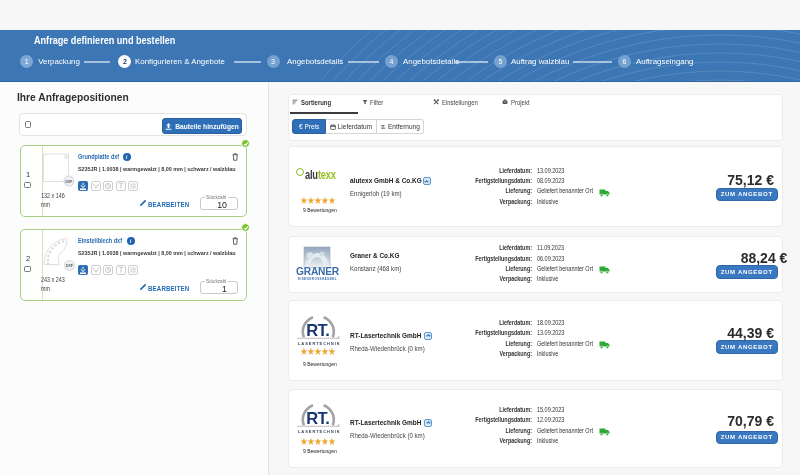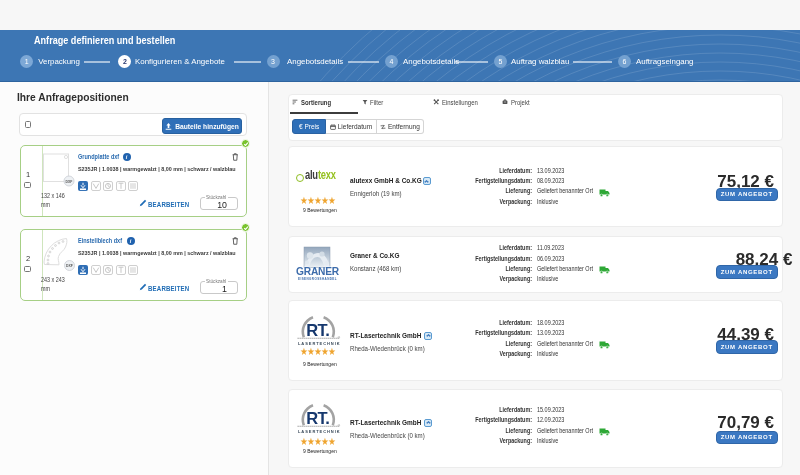--- a/index.html
+++ b/index.html
@@ -45,21 +45,21 @@
   .qty .vv{position:absolute;right:10px;top:2.6px;font-size:8.8px;color:#222;}
   .ticon{position:absolute;width:10px;height:10.5px;border-radius:2px;display:flex;align-items:center;justify-content:center;overflow:hidden;}
   .ticon.on{background:#2e6db4;}
   .ticon.off{border:1px solid #cfcfcf;}
   
   .rcard{position:absolute;left:288px;width:495px;background:#fff;border:1px solid #ececec;border-radius:4px;}
   .tabt{position:absolute;top:98px;font-size:7.2px;color:#444;white-space:nowrap;transform:scaleX(.83);transform-origin:left top;}
   .sortbtn{position:absolute;top:119px;height:15px;display:flex;align-items:center;font-size:6.5px;white-space:nowrap;}
   .lbl{position:absolute;font-size:6.6px;font-weight:bold;color:#333;text-align:right;white-space:nowrap;transform:scaleX(.82);transform-origin:right top;}
   .val{position:absolute;font-size:6.6px;color:#333;white-space:nowrap;transform:scaleX(.83);transform-origin:left top;}
-  .price{position:absolute;font-size:17px;font-weight:bold;color:#2b2b2b;white-space:nowrap;text-align:right;}
+  .price{position:absolute;font-size:14px;font-weight:bold;color:#2b2b2b;white-space:nowrap;text-align:right;}
   .zum{position:absolute;width:62.5px;height:13.5px;background:#3b78c2;border:1px solid #2f66a8;border-radius:4px;
        color:#fff;font-size:6px;font-weight:bold;letter-spacing:.7px;display:flex;align-items:center;justify-content:center;}
   .cname{position:absolute;font-size:7.6px;font-weight:bold;color:#222;white-space:nowrap;transform:scaleX(.85);transform-origin:left top;}
   .cloc{position:absolute;font-size:7.2px;color:#444;white-space:nowrap;transform:scaleX(.85);transform-origin:left top;}
   .vic{position:absolute;width:8.3px;height:8.3px;border-radius:2px;background:#d7e9f6;border:1px solid #5b9bd1;display:flex;align-items:center;justify-content:center;}
   .stars{position:absolute;font-size:10px;color:#efa42e;letter-spacing:-1px;white-space:nowrap;transform:scaleX(.88);transform-origin:left top;}
   .bew{position:absolute;font-size:5.4px;color:#222;white-space:nowrap;transform:scaleX(.93);transform-origin:left top;}
 </style>
 </head>
 <body>
@@ -283,21 +283,21 @@
         <rect x="1" y="2" width="8" height="7" rx="1" fill="none" stroke="#333" stroke-width="1.2"></rect>
         <line x1="1" y1="4.2" x2="9" y2="4.2" stroke="#333" stroke-width="1.2"></line>
         <line x1="3.2" y1="1" x2="3.2" y2="3" stroke="#333" stroke-width="1.2"></line>
         <line x1="6.8" y1="1" x2="6.8" y2="3" stroke="#333" stroke-width="1.2"></line>
       </svg>Lieferdatum</div>
   <div class="sortbtn" style="left:376.8px;width:47.2px;background:#fff;color:#333;border:1px solid #d5d5d5;border-left:none;border-radius:0 3px 3px 0;justify-content:center;"><svg width="6" height="6" viewBox="0 0 10 10" style="margin-right:2px;">
         <path d="M1 3 H7 M7 3 L5.5 1.5 M7 3 L5.5 4.5 M9 7 H3 M3 7 L4.5 5.5 M3 7 L4.5 8.5" stroke="#333" stroke-width="1.2" fill="none"></path>
       </svg>Entfernung</div>
 
   <div class="rcard" style="top:146px;height:80.5px;"></div>
-  <div class="abs" style="left:296px;top:167.5px;display:flex;align-items:flex-end;">
+  <div class="abs" style="left:296px;top:167.5px;display:flex;align-items:flex-start;">
     <span style="display:inline-block;width:8px;height:8px;border:1.9px solid #8fbe23;border-radius:50%;margin-right:1px;"></span>
     <span style="font-size:12.5px;font-weight:bold;color:#3c3c3c;letter-spacing:-0.3px;transform:scaleX(.75);transform-origin:left center;display:inline-block;">alu<span style="color:#95c11f;">texx</span></span>
   </div>
   <span class="stars" style="left:300px;top:195.3px;">★★★★★</span>
   <span class="bew" style="left:303px;top:207.3px;">9 Bewertungen</span>
   <span class="cname" style="left:350.3px;top:175.8px;">alutexx GmbH &amp; Co.KG</span>
   <div class="vic" style="left:422.8px;top:177px;">
       <svg width="5" height="5" viewBox="0 0 10 10">
         <path d="M2 8 L5 2 L8 8 M1 5 H9" stroke="#2e6fb8" stroke-width="1.4" fill="none"></path>
       </svg>

